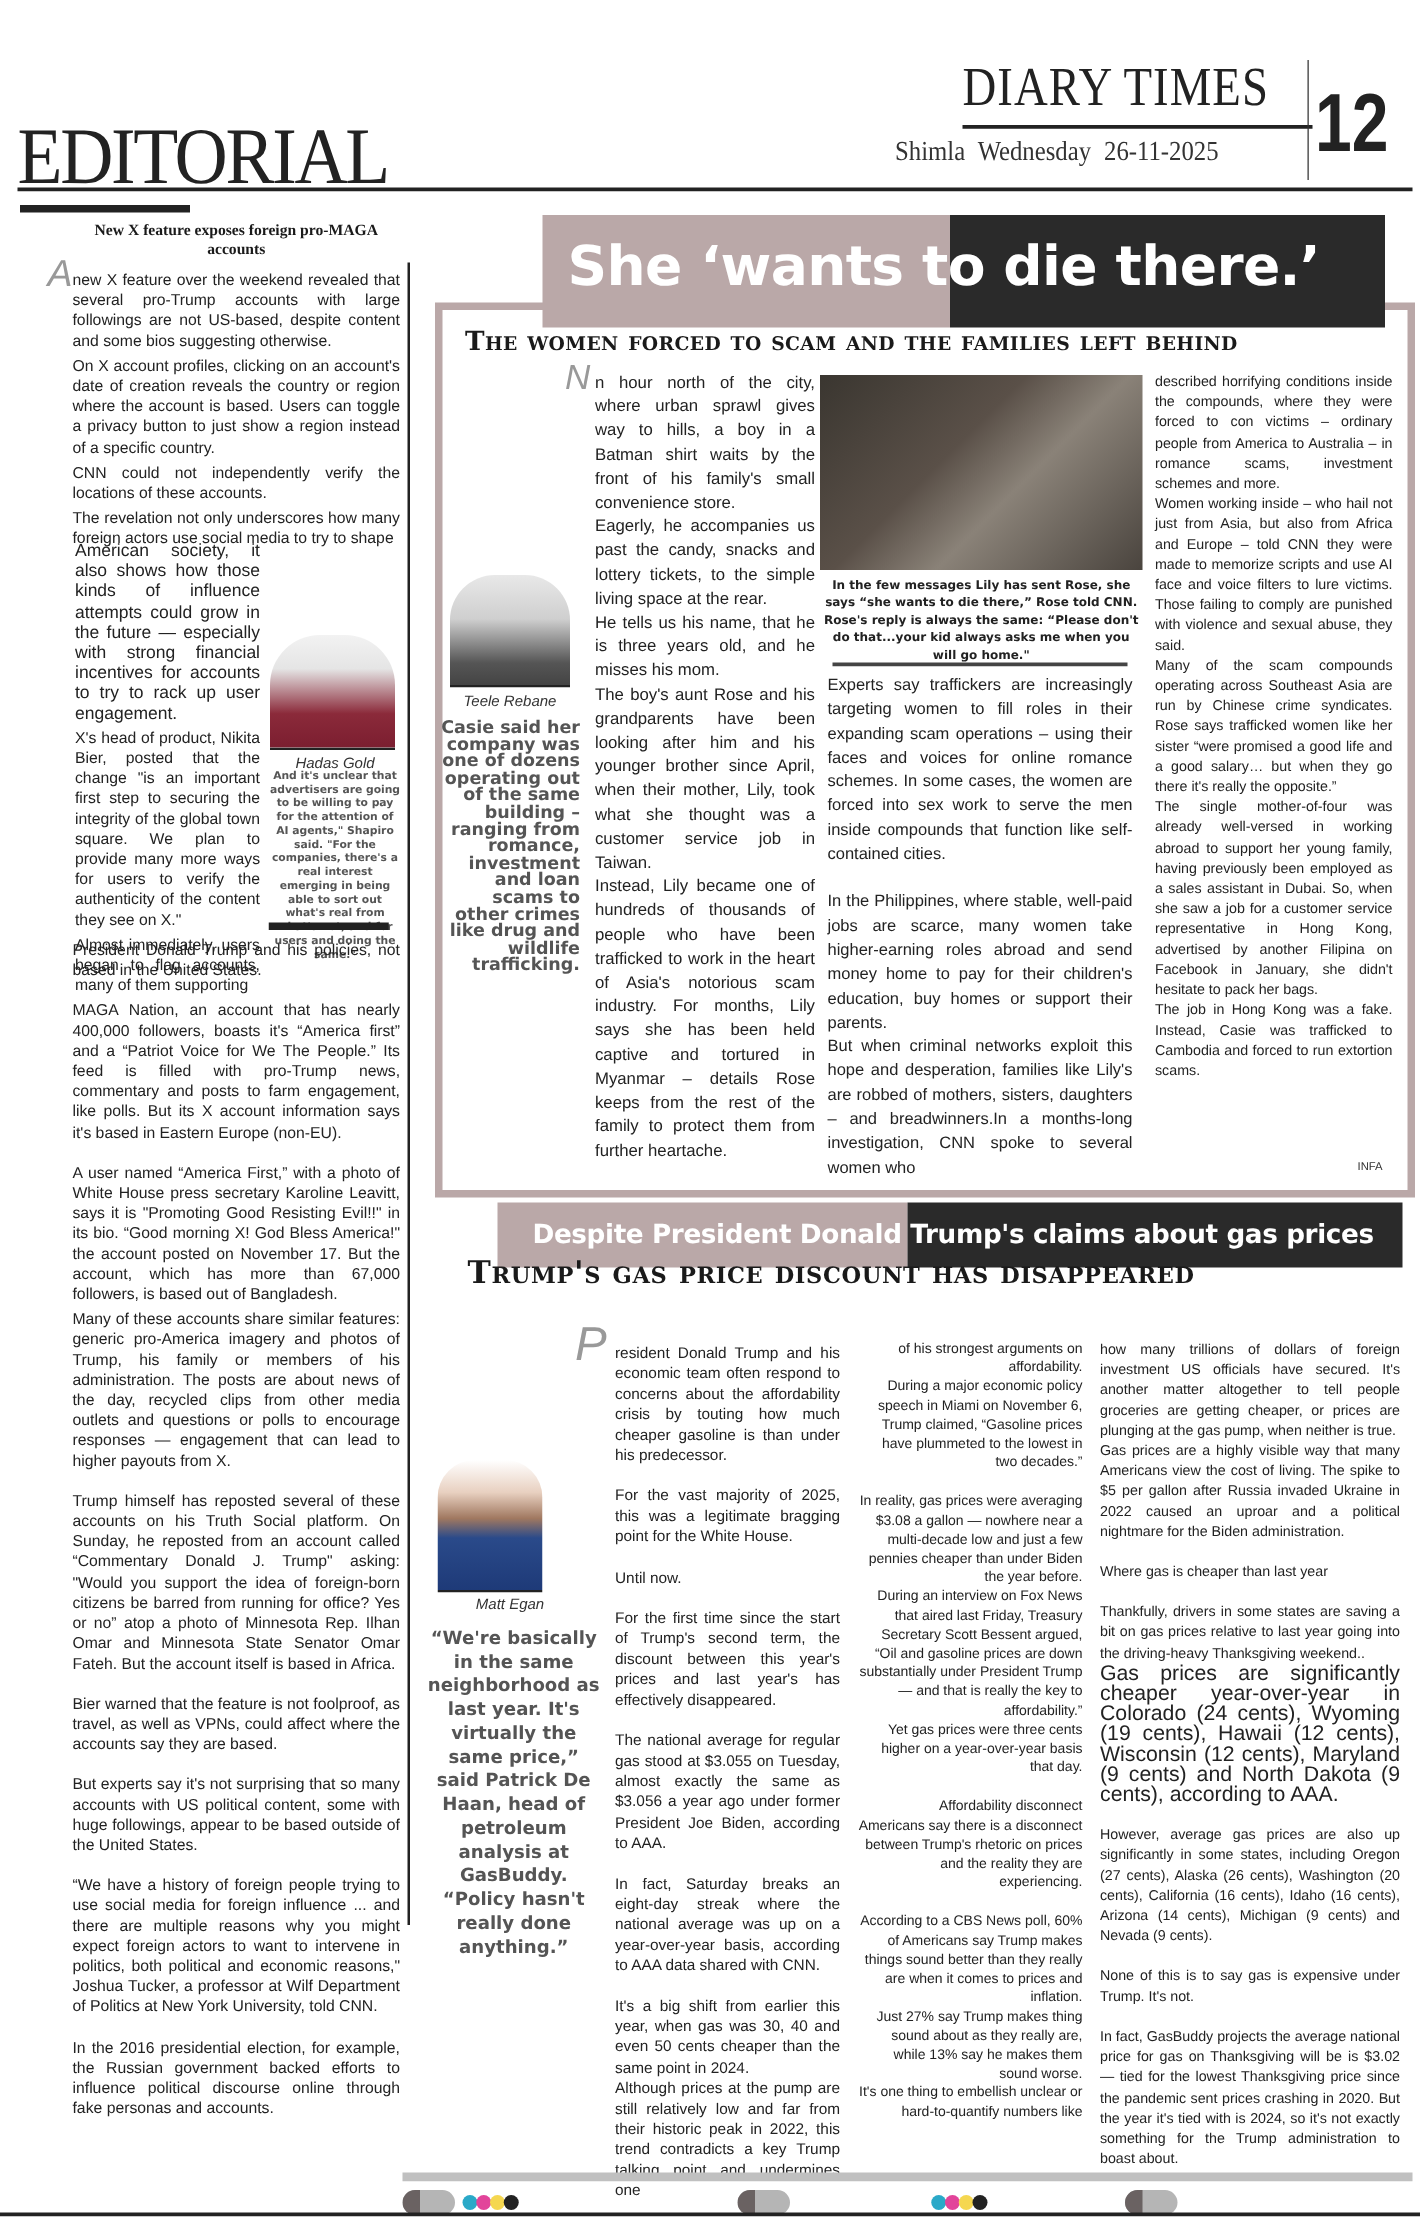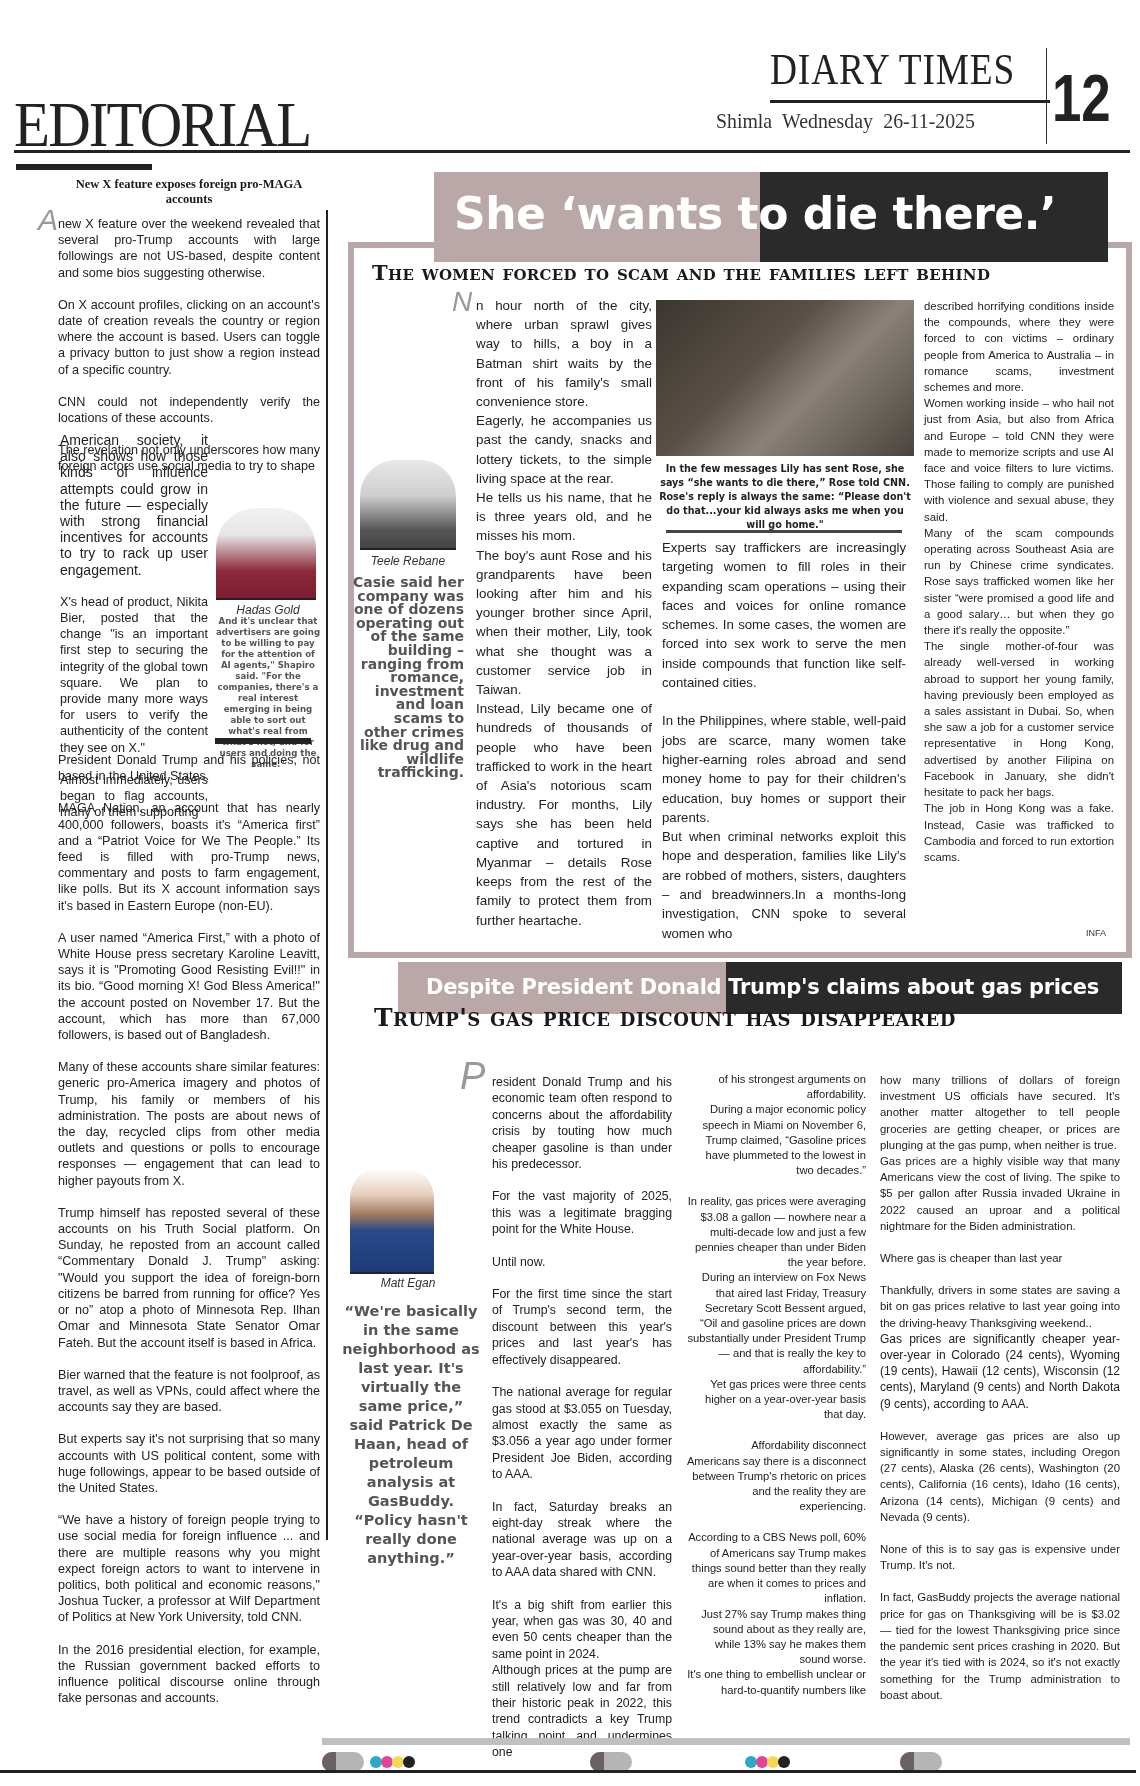--- a/index.html
+++ b/index.html
@@ -7,21 +7,21 @@
 .abs{position:absolute}
 .masthead-edit{left:14px;top:88px;font-family:"Liberation Serif",serif;font-size:64px;letter-spacing:-2px;transform:scaleX(0.92);transform-origin:left;font-weight:normal;color:#222}
 .paper-name{left:770px;top:44px;font-family:"Liberation Serif",serif;font-size:44px;color:#222;transform:scaleX(0.85);transform-origin:left;letter-spacing:1px}
 .paper-rule{left:770px;top:100px;width:280px;height:3px;background:#222}
 .paper-date{left:716px;top:108px;font-family:"Liberation Serif",serif;font-size:22px;color:#333;transform:scaleX(0.9);transform-origin:left;word-spacing:6px}
 .vsep{left:1046px;top:48px;width:1px;height:96px;background:#333}
 .page-num{left:1052px;top:60px;font-family:"Liberation Sans",sans-serif;font-weight:bold;font-size:66px;color:#222;transform:scaleX(0.8);transform-origin:left}
 .top-rule{left:14px;top:150px;width:1116px;height:3px;background:#222}
 .short-rule{left:16px;top:164px;width:136px;height:6px;background:#222}
 .p{font-size:12.6px;line-height:16.2px;text-align:justify;color:#222}
-.p + .p{margin-top:16px}
+.p + .p{margin-top:4px}
 .gap{height:16px}
 .col-left{left:58px;width:262px}
 .hl1{left:58px;top:177px;width:262px;text-align:center;font-family:"Liberation Serif",serif;font-weight:bold;font-size:12.5px;line-height:15px}
 .dropcap{font-family:"Liberation Sans",sans-serif;font-style:italic;color:#999;font-size:30px;line-height:28px}
 .left-vrule{left:326px;top:210px;width:2px;height:1330px;background:#222}
 .photo{background:#bbb;border-bottom:2px solid #222;overflow:hidden}
 .cap-name{font-style:italic;font-size:12px;text-align:center;color:#333}
 .cap-quote{font-family:"DejaVu Sans",sans-serif;font-weight:bold;font-size:8.6px;line-height:11px;text-align:center;color:#555}
 .box-frame{left:348px;top:242px;width:784px;height:716px;border:6px solid #baa8a8;border-top-width:6px}
 .title-strip-l{left:434px;top:172px;width:326px;height:90px;background:#baa8a8}
@@ -181,21 +181,21 @@
   <p class="p3">Just 27% say Trump makes thing sound about as they really are, while 13% say he makes them sound worse.</p>
   <p class="p3">It's one thing to embellish unclear or hard-to-quantify numbers like</p>
 </div>
 <div class="abs" style="left:880px;top:1072px;width:240px;">
   <p class="p2" style="font-size:11.4px;line-height:16.2px">how many trillions of dollars of foreign investment US officials have secured. It's another matter altogether to tell people groceries are getting cheaper, or prices are plunging at the gas pump, when neither is true.</p>
   <p class="p2" style="font-size:11.4px;line-height:16.2px">Gas prices are a highly visible way that many Americans view the cost of living. The spike to $5 per gallon after Russia invaded Ukraine in 2022 caused an uproar and a political nightmare for the Biden administration.</p>
     <div class="gap"></div>
   <p class="p2" style="font-size:11.4px;line-height:16.2px">Where gas is cheaper than last year</p>
     <div class="gap"></div>
   <p class="p2" style="font-size:11.4px;line-height:16.2px">Thankfully, drivers in some states are saving a bit on gas prices relative to last year going into the driving-heavy Thanksgiving weekend..</p>
-  <p class="p2" style="font-size:12px;line-height:16.2px">Gas prices are significantly cheaper year-over-year in Colorado (24 cents), Wyoming (19 cents), Hawaii (12 cents), Wisconsin (12 cents), Maryland (9 cents) and North Dakota (9 cents), according to AAA.</p>
+  <p class="p2" style="font-size:17px;line-height:16.2px">Gas prices are significantly cheaper year-over-year in Colorado (24 cents), Wyoming (19 cents), Hawaii (12 cents), Wisconsin (12 cents), Maryland (9 cents) and North Dakota (9 cents), according to AAA.</p>
     <div class="gap"></div>
   <p class="p2" style="font-size:11.4px;line-height:16.2px">However, average gas prices are also up significantly in some states, including Oregon (27 cents), Alaska (26 cents), Washington (20 cents), California (16 cents), Idaho (16 cents), Arizona (14 cents), Michigan (9 cents) and Nevada (9 cents).</p>
     <div class="gap"></div>
   <p class="p2" style="font-size:11.4px;line-height:16.2px">None of this is to say gas is expensive under Trump. It's not.</p>
     <div class="gap"></div>
   <p class="p2" style="font-size:11.4px;line-height:16.2px">In fact, GasBuddy projects the average national price for gas on Thanksgiving will be is $3.02 — tied for the lowest Thanksgiving price since the pandemic sent prices crashing in 2020. But the year it's tied with is 2024, so it's not exactly something for the Trump administration to boast about.</p>
 </div>
 
 <div class="abs footer-bar" style="left:322px;top:1738px;width:808px;"></div>
 <div class="toggle" style="left:322px;top:1752px;"></div>

